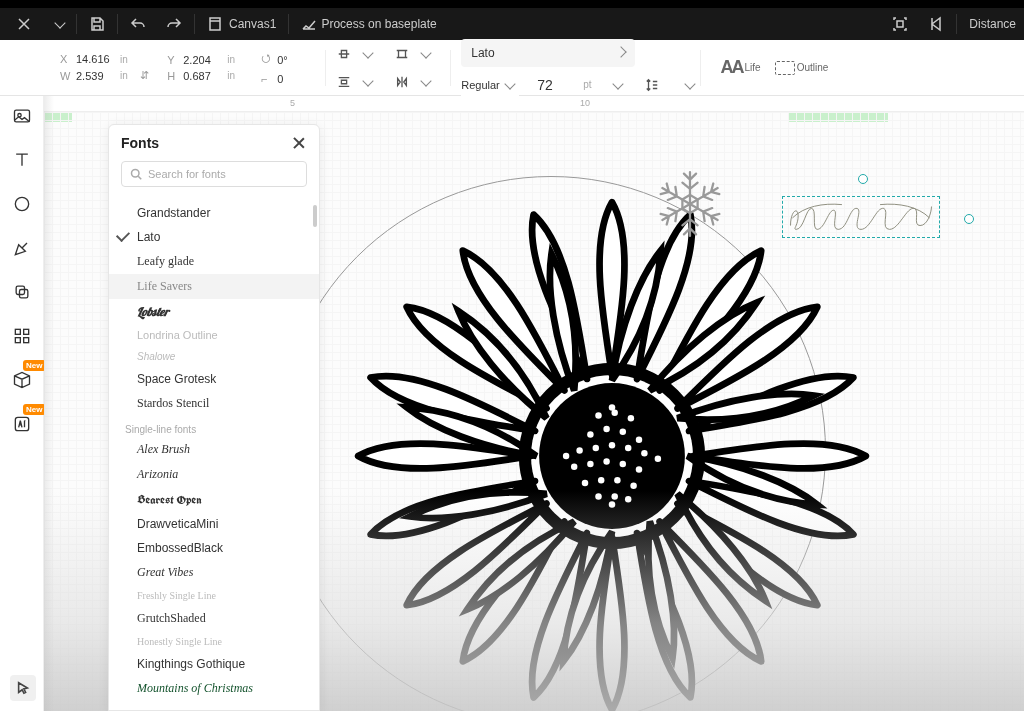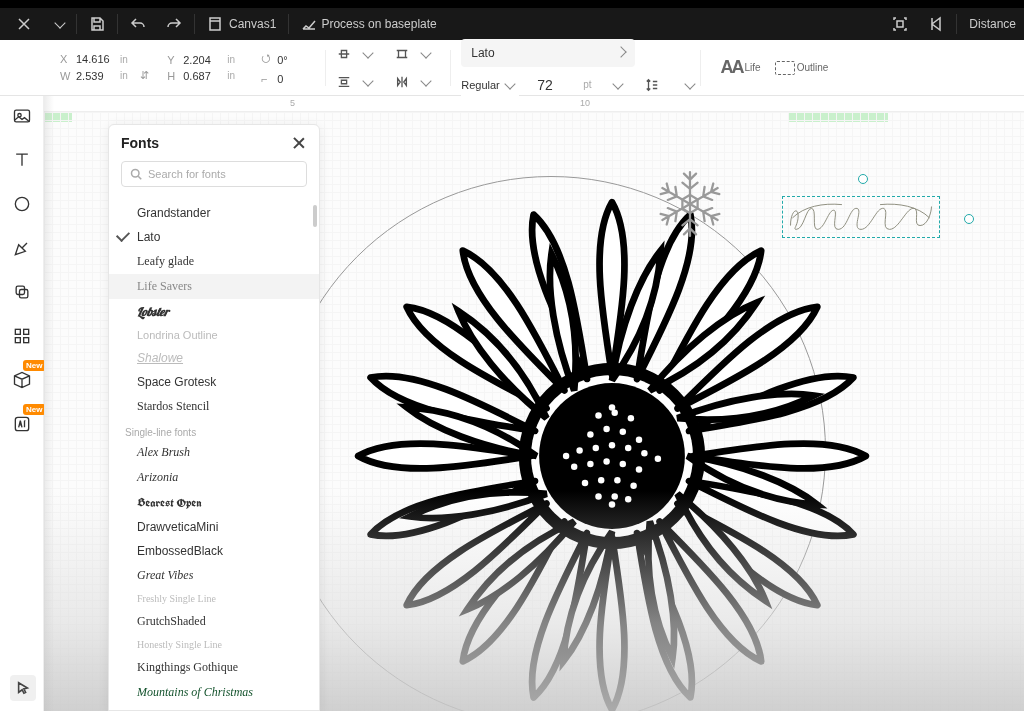--- a/index.html
+++ b/index.html
@@ -454,36 +454,36 @@
 
         <div class="fp-item">Grandstander</div>
         <div class="fp-item">
           <div class="fp-check"></div>
           <span>Lato</span>
         </div>
         <div class="fp-item" style="font-family:'Brush Script MT',cursive;">Leafy glade</div>
         <div class="fp-item sel" style="font-family:Georgia,serif;color:#888;">Life Savers</div>
         <div class="fp-item" style="font-family:'Lobster',cursive;font-weight:700;font-style:italic;">Lobster</div>
         <div class="fp-item" style="color:#bbb;font-size:11px;">Londrina Outline</div>
-        <div class="fp-item" style="color:#bbb;font-size:12px;font-style:italic;text-decoration:underline;">Shalowe</div>
+        <div class="fp-item" style="color:#bbb;font-size:10px;font-style:italic;">Shalowe</div>
         <div class="fp-item">Space Grotesk</div>
         <div class="fp-item" style="font-family:Georgia,serif;">Stardos Stencil</div>
 
         <div class="fp-section">Single-line fonts</div>
 
         <div class="fp-item" style="font-family:'Brush Script MT',cursive;font-style:italic;">Alex Brush</div>
         <div class="fp-item" style="font-family:'Brush Script MT',cursive;font-style:italic;">Arizonia</div>
         <div class="fp-item" style="font-family:'Old English Text MT','UnifrakturCook',serif;">Bearest Open</div>
         <div class="fp-item">DrawveticaMini</div>
         <div class="fp-item">EmbossedBlack</div>
         <div class="fp-item" style="font-family:'Brush Script MT',cursive;font-style:italic;">Great Vibes</div>
         <div class="fp-item" style="font-family:'Brush Script MT',cursive;color:#bbb;font-size:10px;">Freshly Single Line</div>
         <div class="fp-item" style="font-family:'Old English Text MT',serif;">GrutchShaded</div>
         <div class="fp-item" style="font-family:'Brush Script MT',cursive;color:#bbb;font-size:10px;">Honestly Single Line</div>
-        <div class="fp-item" style="font-family:Liberation Serif, serif;">Kingthings Gothique</div>
+        <div class="fp-item" style="font-family:Liberation Sans, sans-serif;">Kingthings Gothique</div>
         <div class="fp-item" style="font-family:Georgia,serif;font-style:italic;color:#14532d;">Mountains of Christmas</div>
       </div>
     </div>
   </div>
 </div>
 
 <div class="cursor-corner">
   <svg viewBox="0 0 16 16">
       <path d="M3 2l10 6-4 1 2 4-2 1-2-4-4 3z"></path>
     </svg>

